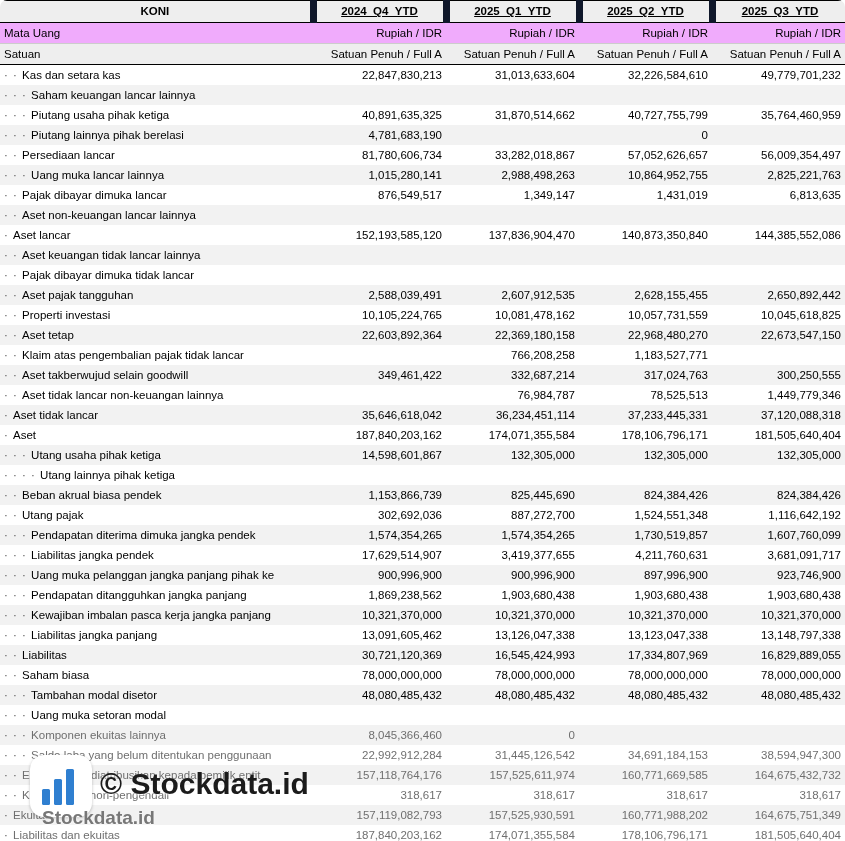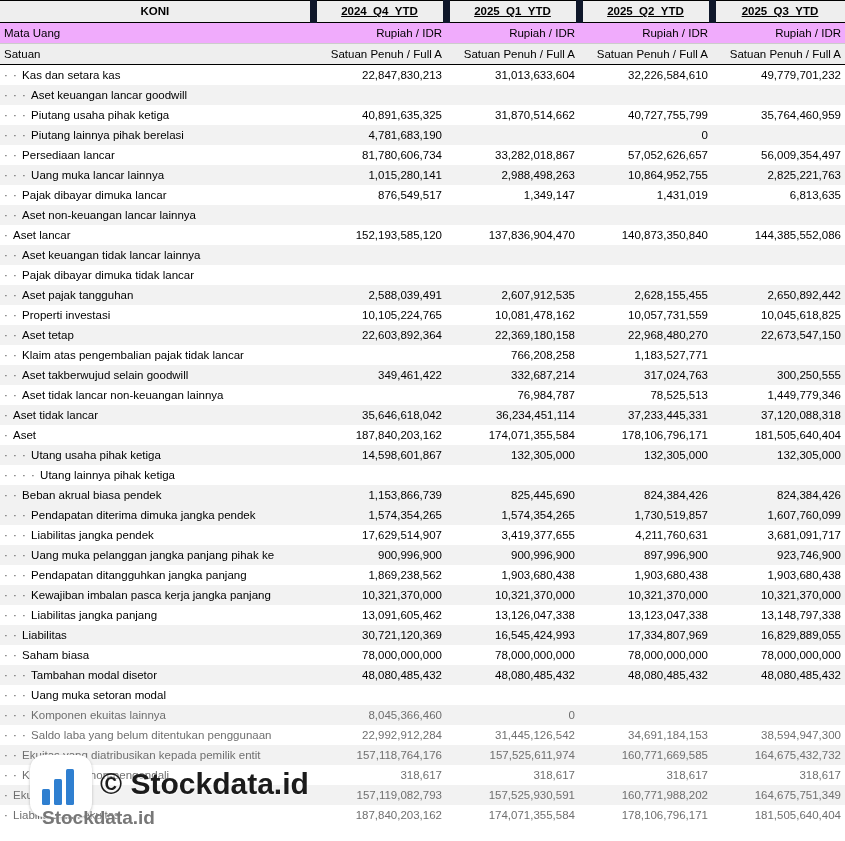--- a/index.html
+++ b/index.html
@@ -6,20 +6,21 @@
   html, body {
     margin: 0; padding: 0;
     width: 845px; height: 841px;
     background: #ffffff;
     font-family: "Liberation Sans", sans-serif;
   }
   #sheet {
     width: 845px; height: 841px;
     position: relative;
     overflow: hidden;
+    border-radius: 7px;
   }
   table.grid {
     width: 845px;
     border-collapse: collapse;
     table-layout: fixed;
     font-size: 11.5px;
     color: #000000;
   }
   table.grid col.c-label { width: 313px; }
   table.grid col.c-val   { width: 133px; }
@@ -149,21 +150,21 @@
         <td>Satuan Penuh / Full A</td>
       </tr>
     <tr class="data">
           <td class="lbl"><span class="dots">· · </span><span>Kas dan setara kas</span></td>
           <td class="num">22,847,830,213</td>
           <td class="num">31,013,633,604</td>
           <td class="num">32,226,584,610</td>
           <td class="num">49,779,701,232</td>
         </tr>
         <tr class="data alt">
-          <td class="lbl"><span class="dots">· · · </span><span>Aset keuangan lancar goodwill</span></td>
+          <td class="lbl"><span class="dots">· · · </span><span>Saham keuangan lancar lainnya</span></td>
           <td class="num"></td>
           <td class="num"></td>
           <td class="num"></td>
           <td class="num"></td>
         </tr>
         <tr class="data">
           <td class="lbl"><span class="dots">· · · </span><span>Piutang usaha pihak ketiga</span></td>
           <td class="num">40,891,635,325</td>
           <td class="num">31,870,514,662</td>
           <td class="num">40,727,755,799</td>
@@ -294,20 +295,27 @@
           <td class="num"></td>
           <td class="num"></td>
           <td class="num"></td>
         </tr>
         <tr class="data alt">
           <td class="lbl"><span class="dots">· · </span><span>Beban akrual biasa pendek</span></td>
           <td class="num">1,153,866,739</td>
           <td class="num">825,445,690</td>
           <td class="num">824,384,426</td>
           <td class="num">824,384,426</td>
+        </tr>
+        <tr class="data">
+          <td class="lbl"><span class="dots">· · </span><span>Utang pajak</span></td>
+          <td class="num">302,692,036</td>
+          <td class="num">887,272,700</td>
+          <td class="num">1,524,551,348</td>
+          <td class="num">1,116,642,192</td>
         </tr>
         <tr class="data alt">
           <td class="lbl"><span class="dots">· · · </span><span>Pendapatan diterima dimuka jangka pendek</span></td>
           <td class="num">1,574,354,265</td>
           <td class="num">1,574,354,265</td>
           <td class="num">1,730,519,857</td>
           <td class="num">1,607,760,099</td>
         </tr>
         <tr class="data">
           <td class="lbl"><span class="dots">· · · </span><span>Liabilitas jangka pendek</span></td>

